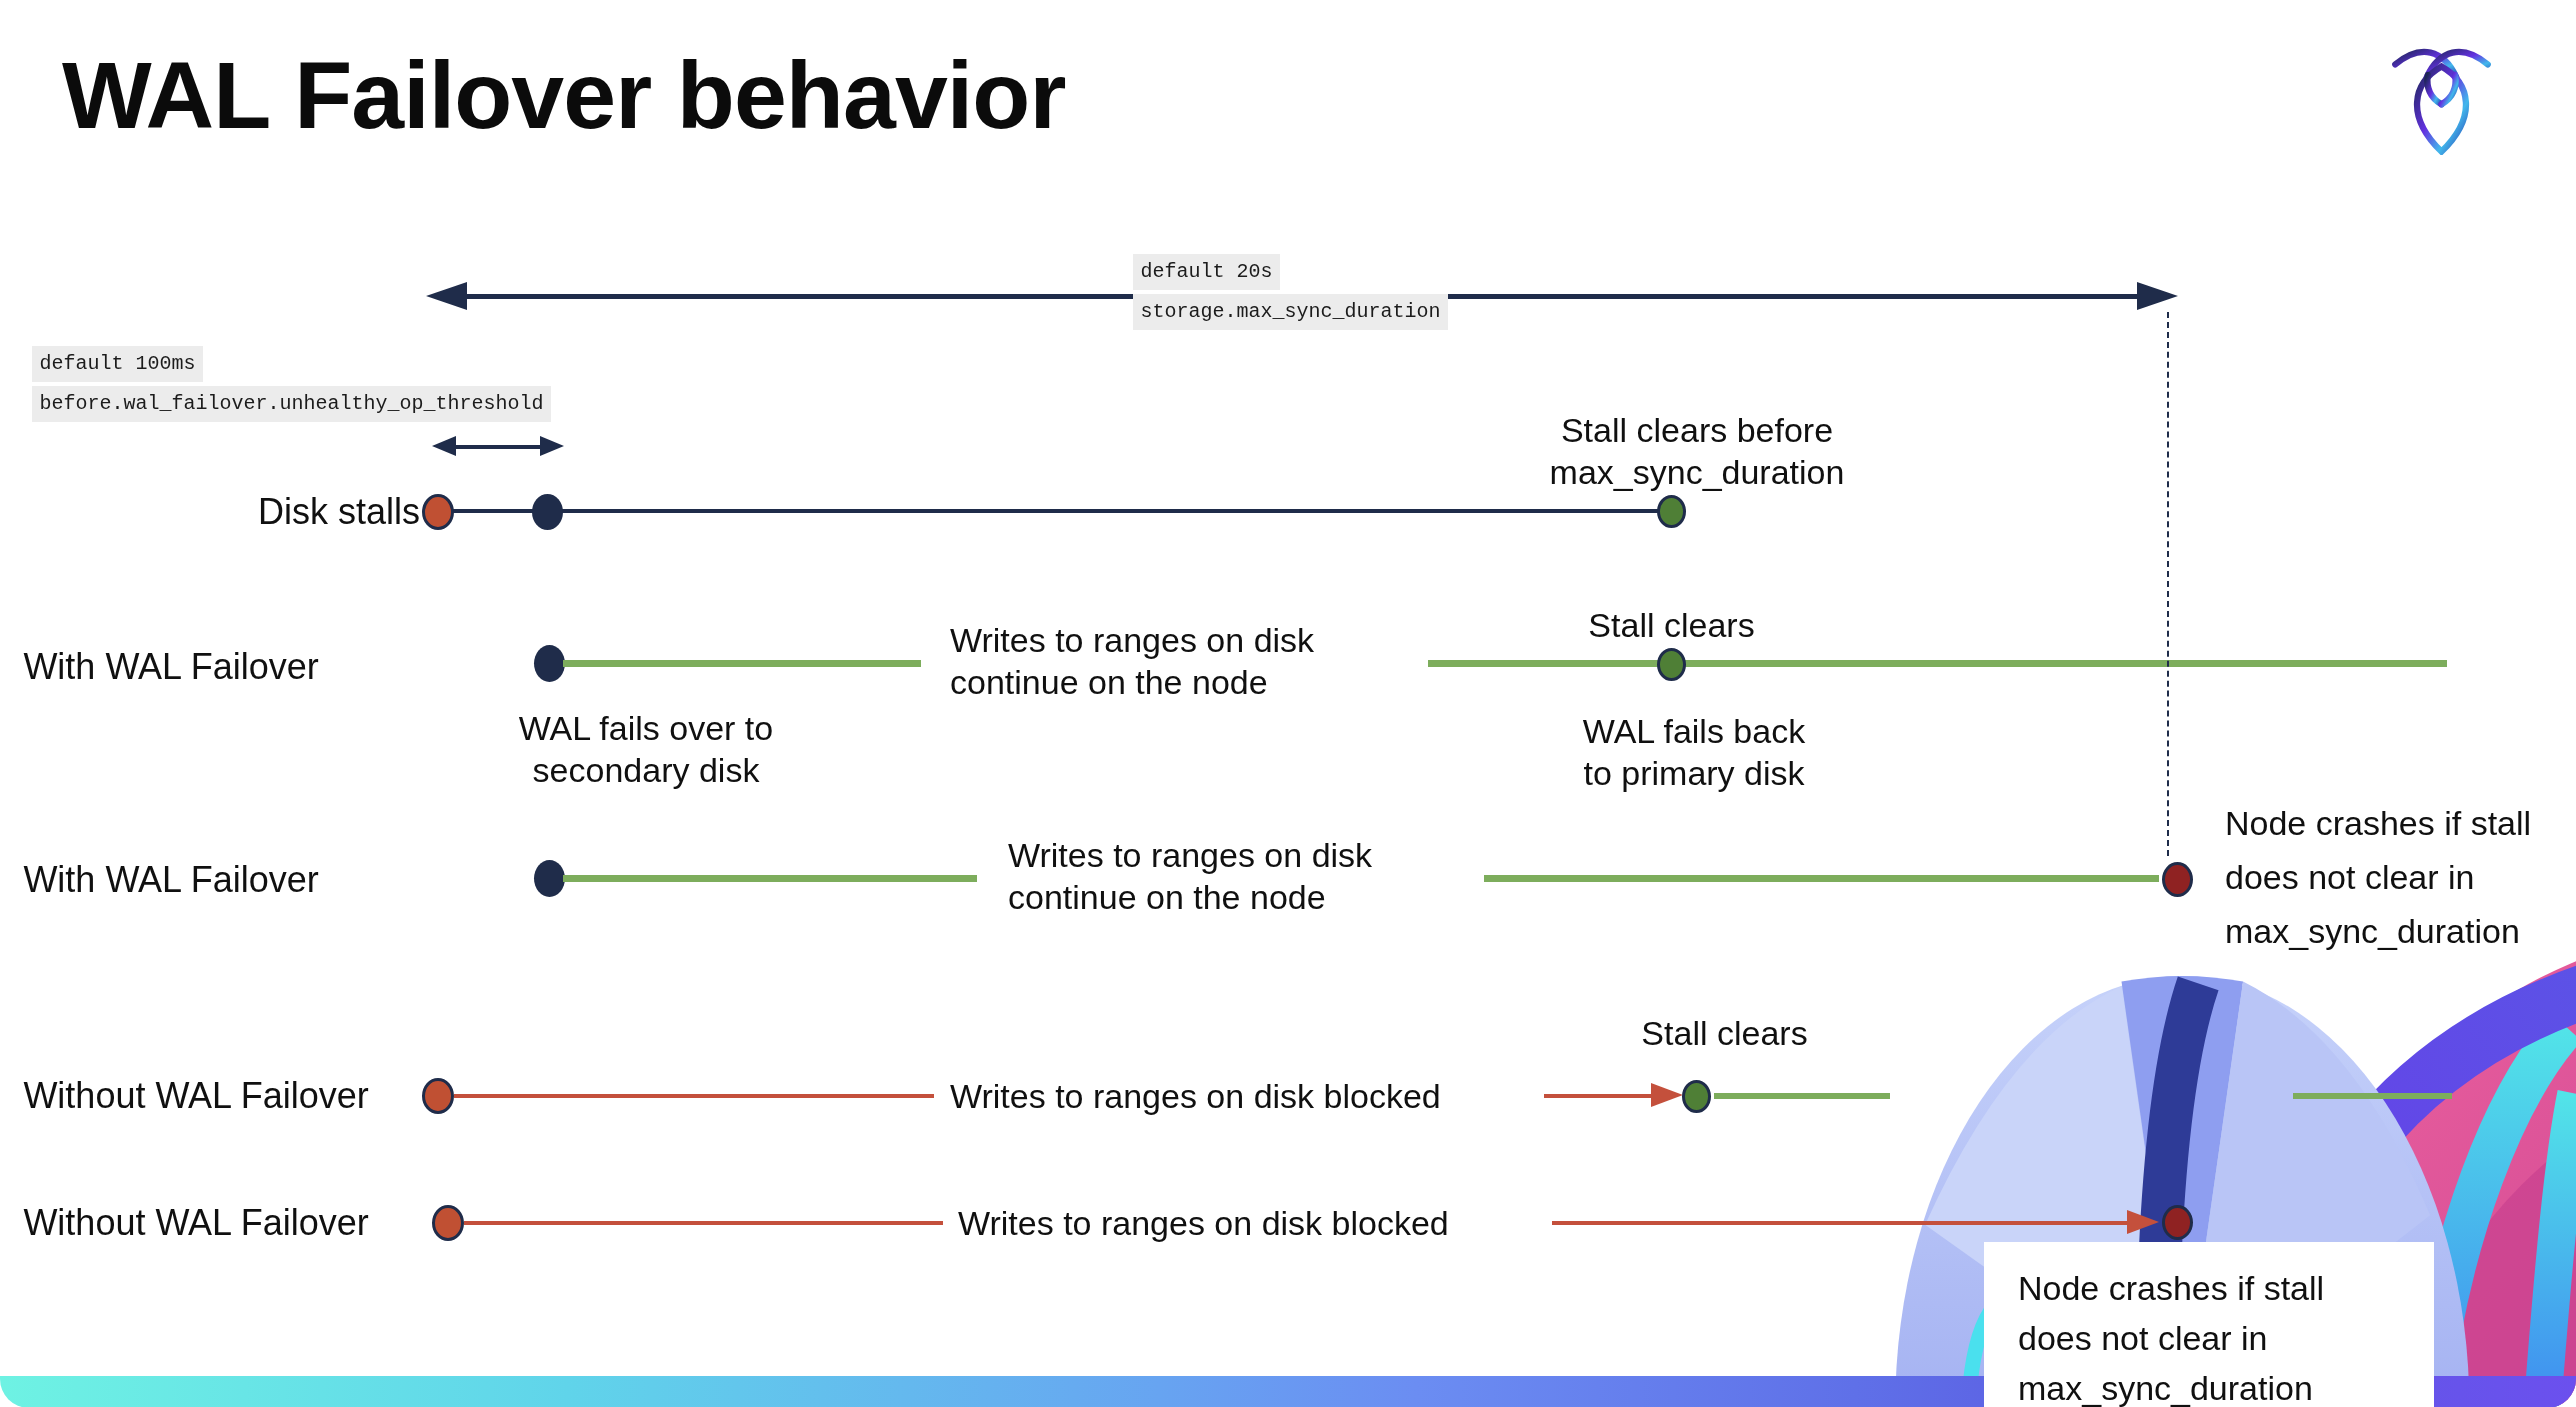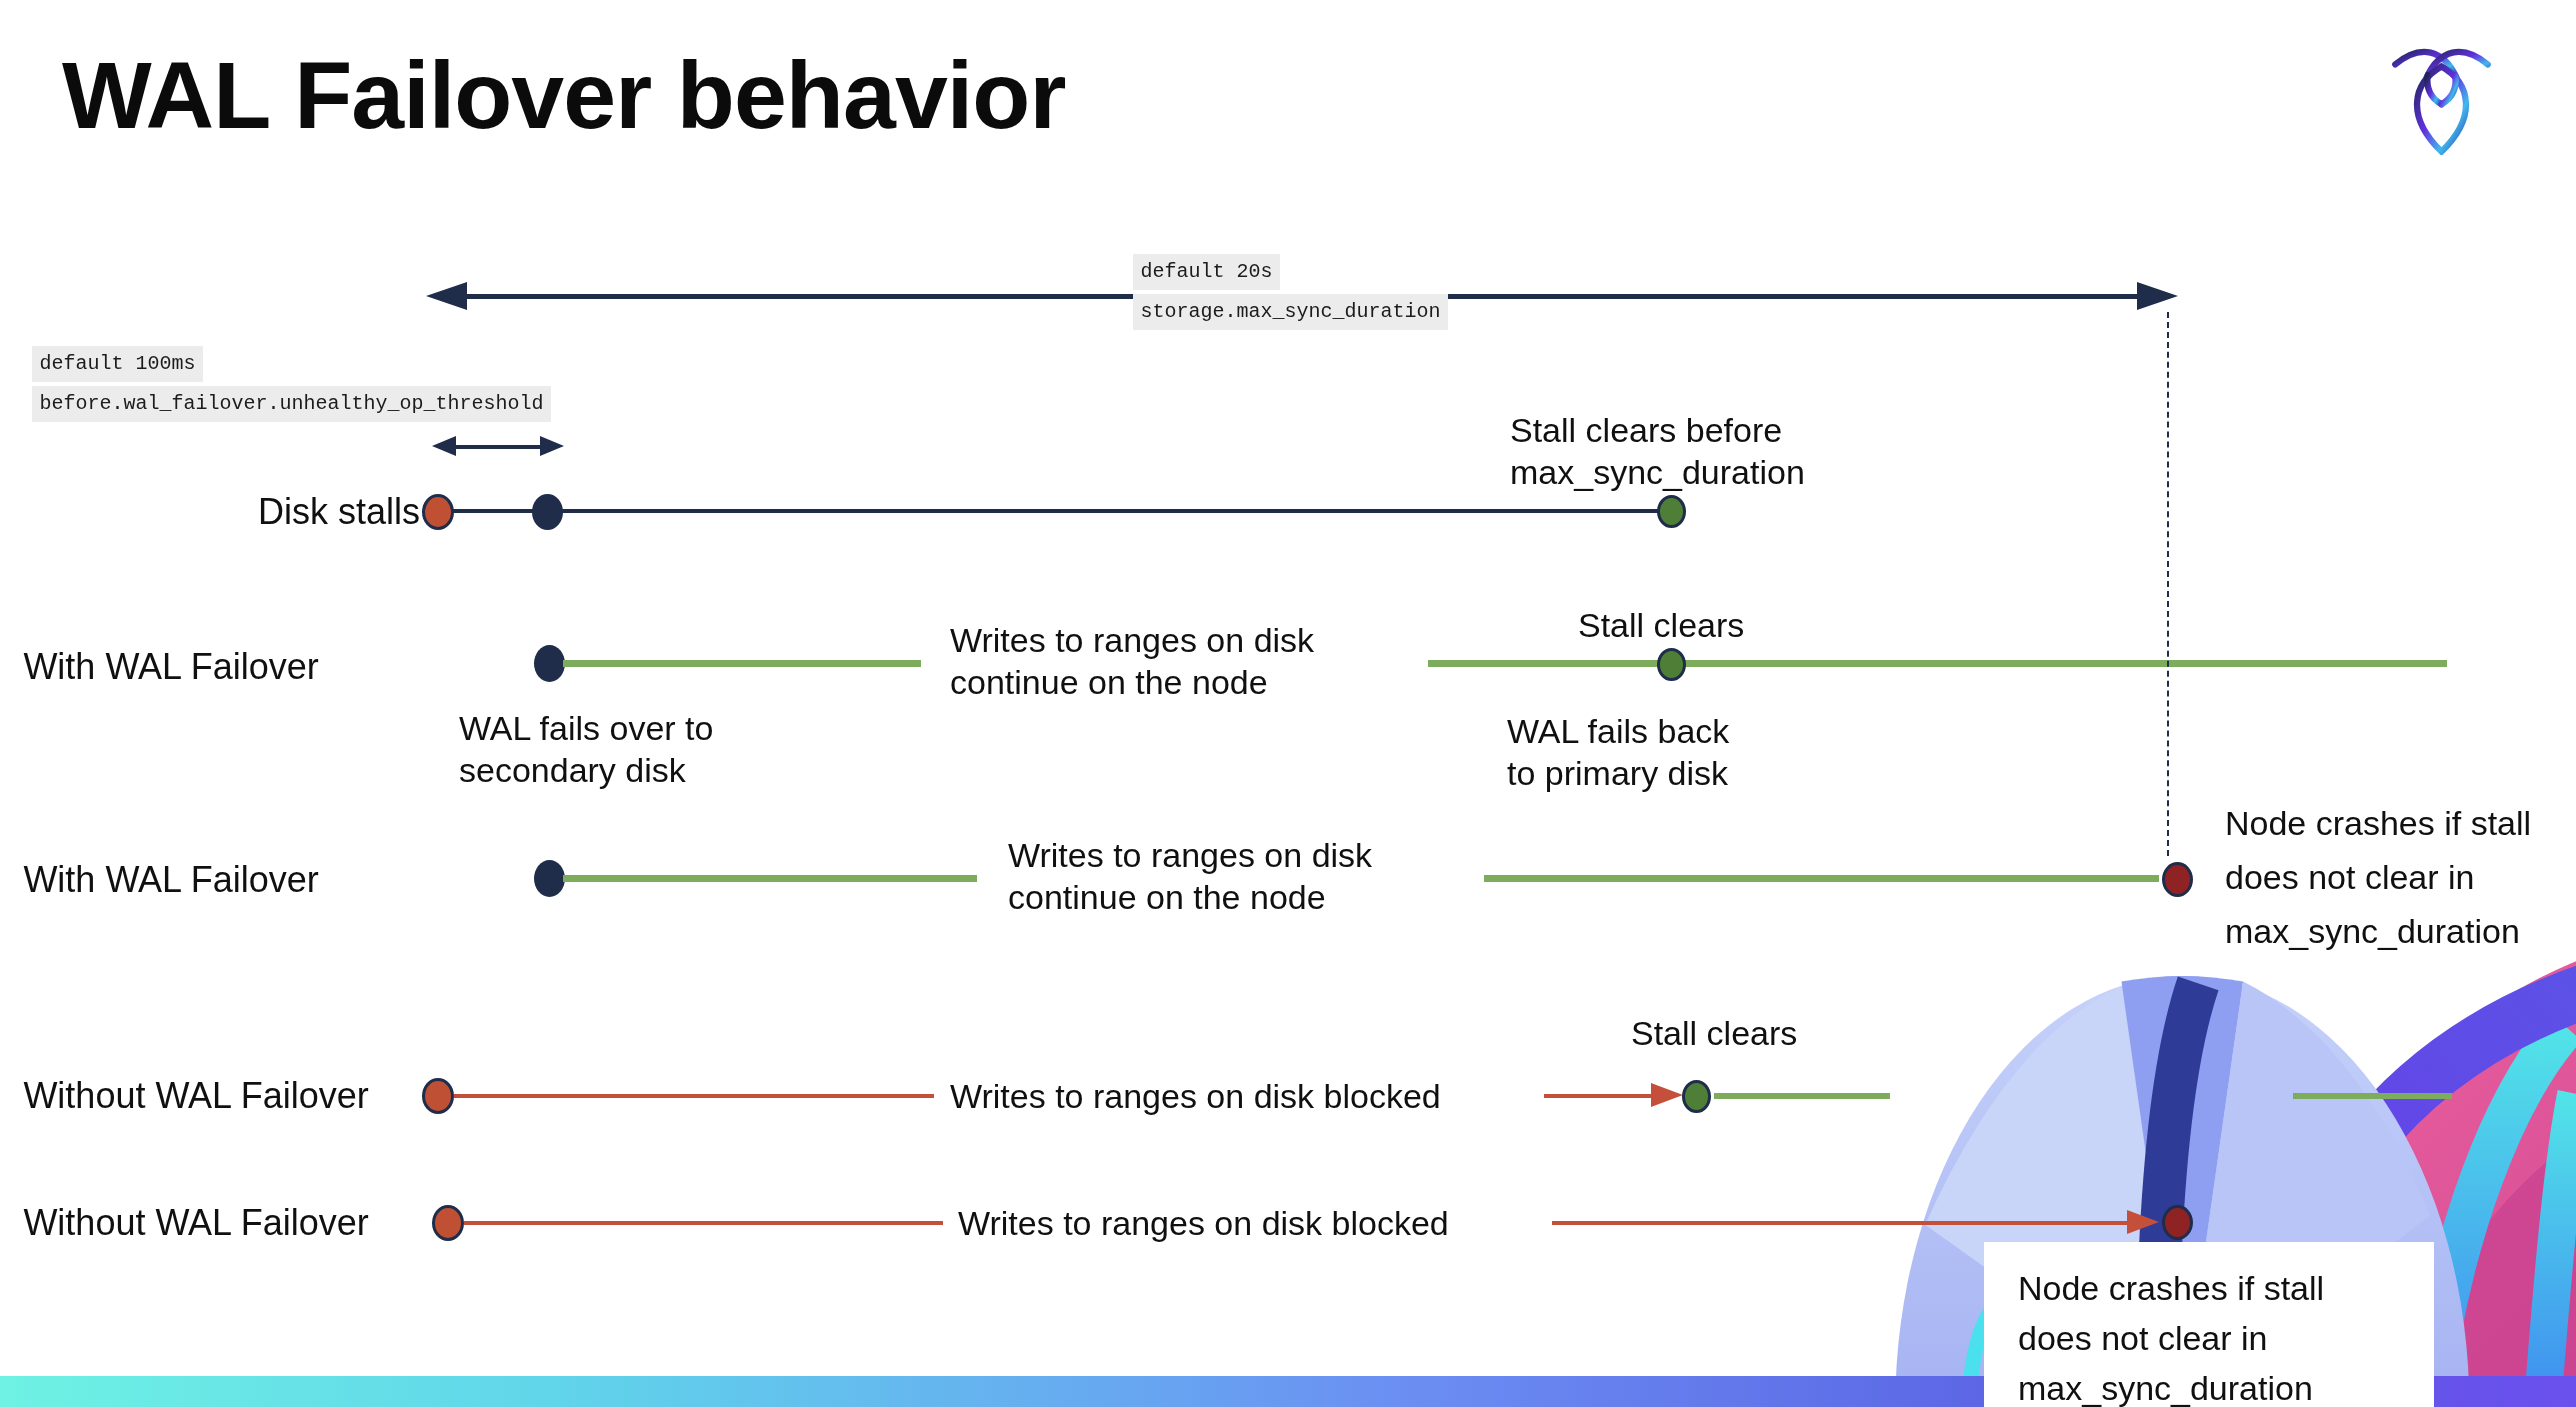--- a/index.html
+++ b/index.html
@@ -3,26 +3,26 @@
 <meta charset="utf-8">
 <style>
   :root{
     --navy:#1f2c4a; --green-line:#7dad5c; --green-dot:#4f7f36;
     --red-dot:#c05033; --dark-red-dot:#8f2222; --red-line:#c4503c;
     --code-bg:#ececec; --ink:#101010;
   }
   *{box-sizing:border-box;}
   html,body{margin:0;padding:0;background:#ffffff;}
   #canvas{position:relative;width:2576px;height:1408px;background:#ffffff;overflow:hidden;
-          font-family:"Liberation Sans",sans-serif;color:var(--ink);}
+          font-family:"Liberation Sans",sans-serif;color:var(--ink);border-radius:29px;}
   .abs{position:absolute;}
   .title{font-size:95px;font-weight:bold;letter-spacing:-0.9px;color:#0b0b0b;white-space:nowrap;}
   .row-label{font-size:36px;line-height:39px;white-space:nowrap;}
   .ann{font-size:34px;line-height:42px;white-space:pre-line;}
-  .ann.center{text-align:left;}
+  .ann.center{text-align:center;}
   .ann.big-lh{line-height:54px;}
   .mono-callout{display:flex;flex-direction:column;align-items:flex-start;gap:4.7px;}
   .mono-line{font-family:"Liberation Mono","DejaVu Sans Mono",monospace;font-size:20px;line-height:34px;
              background:var(--code-bg);color:#1c1c1c;padding:0.9px 7.5px;white-space:pre;}
   .hline{position:absolute;}
   .navy-line{background:var(--navy);height:4.7px;}
   .thin-navy{background:var(--navy);height:3.7px;}
   .green-line{background:var(--green-line);height:6.5px;}
   .green-line-thin{background:var(--green-line);height:5.6px;}
   .red-line{background:var(--red-line);height:3.7px;}

